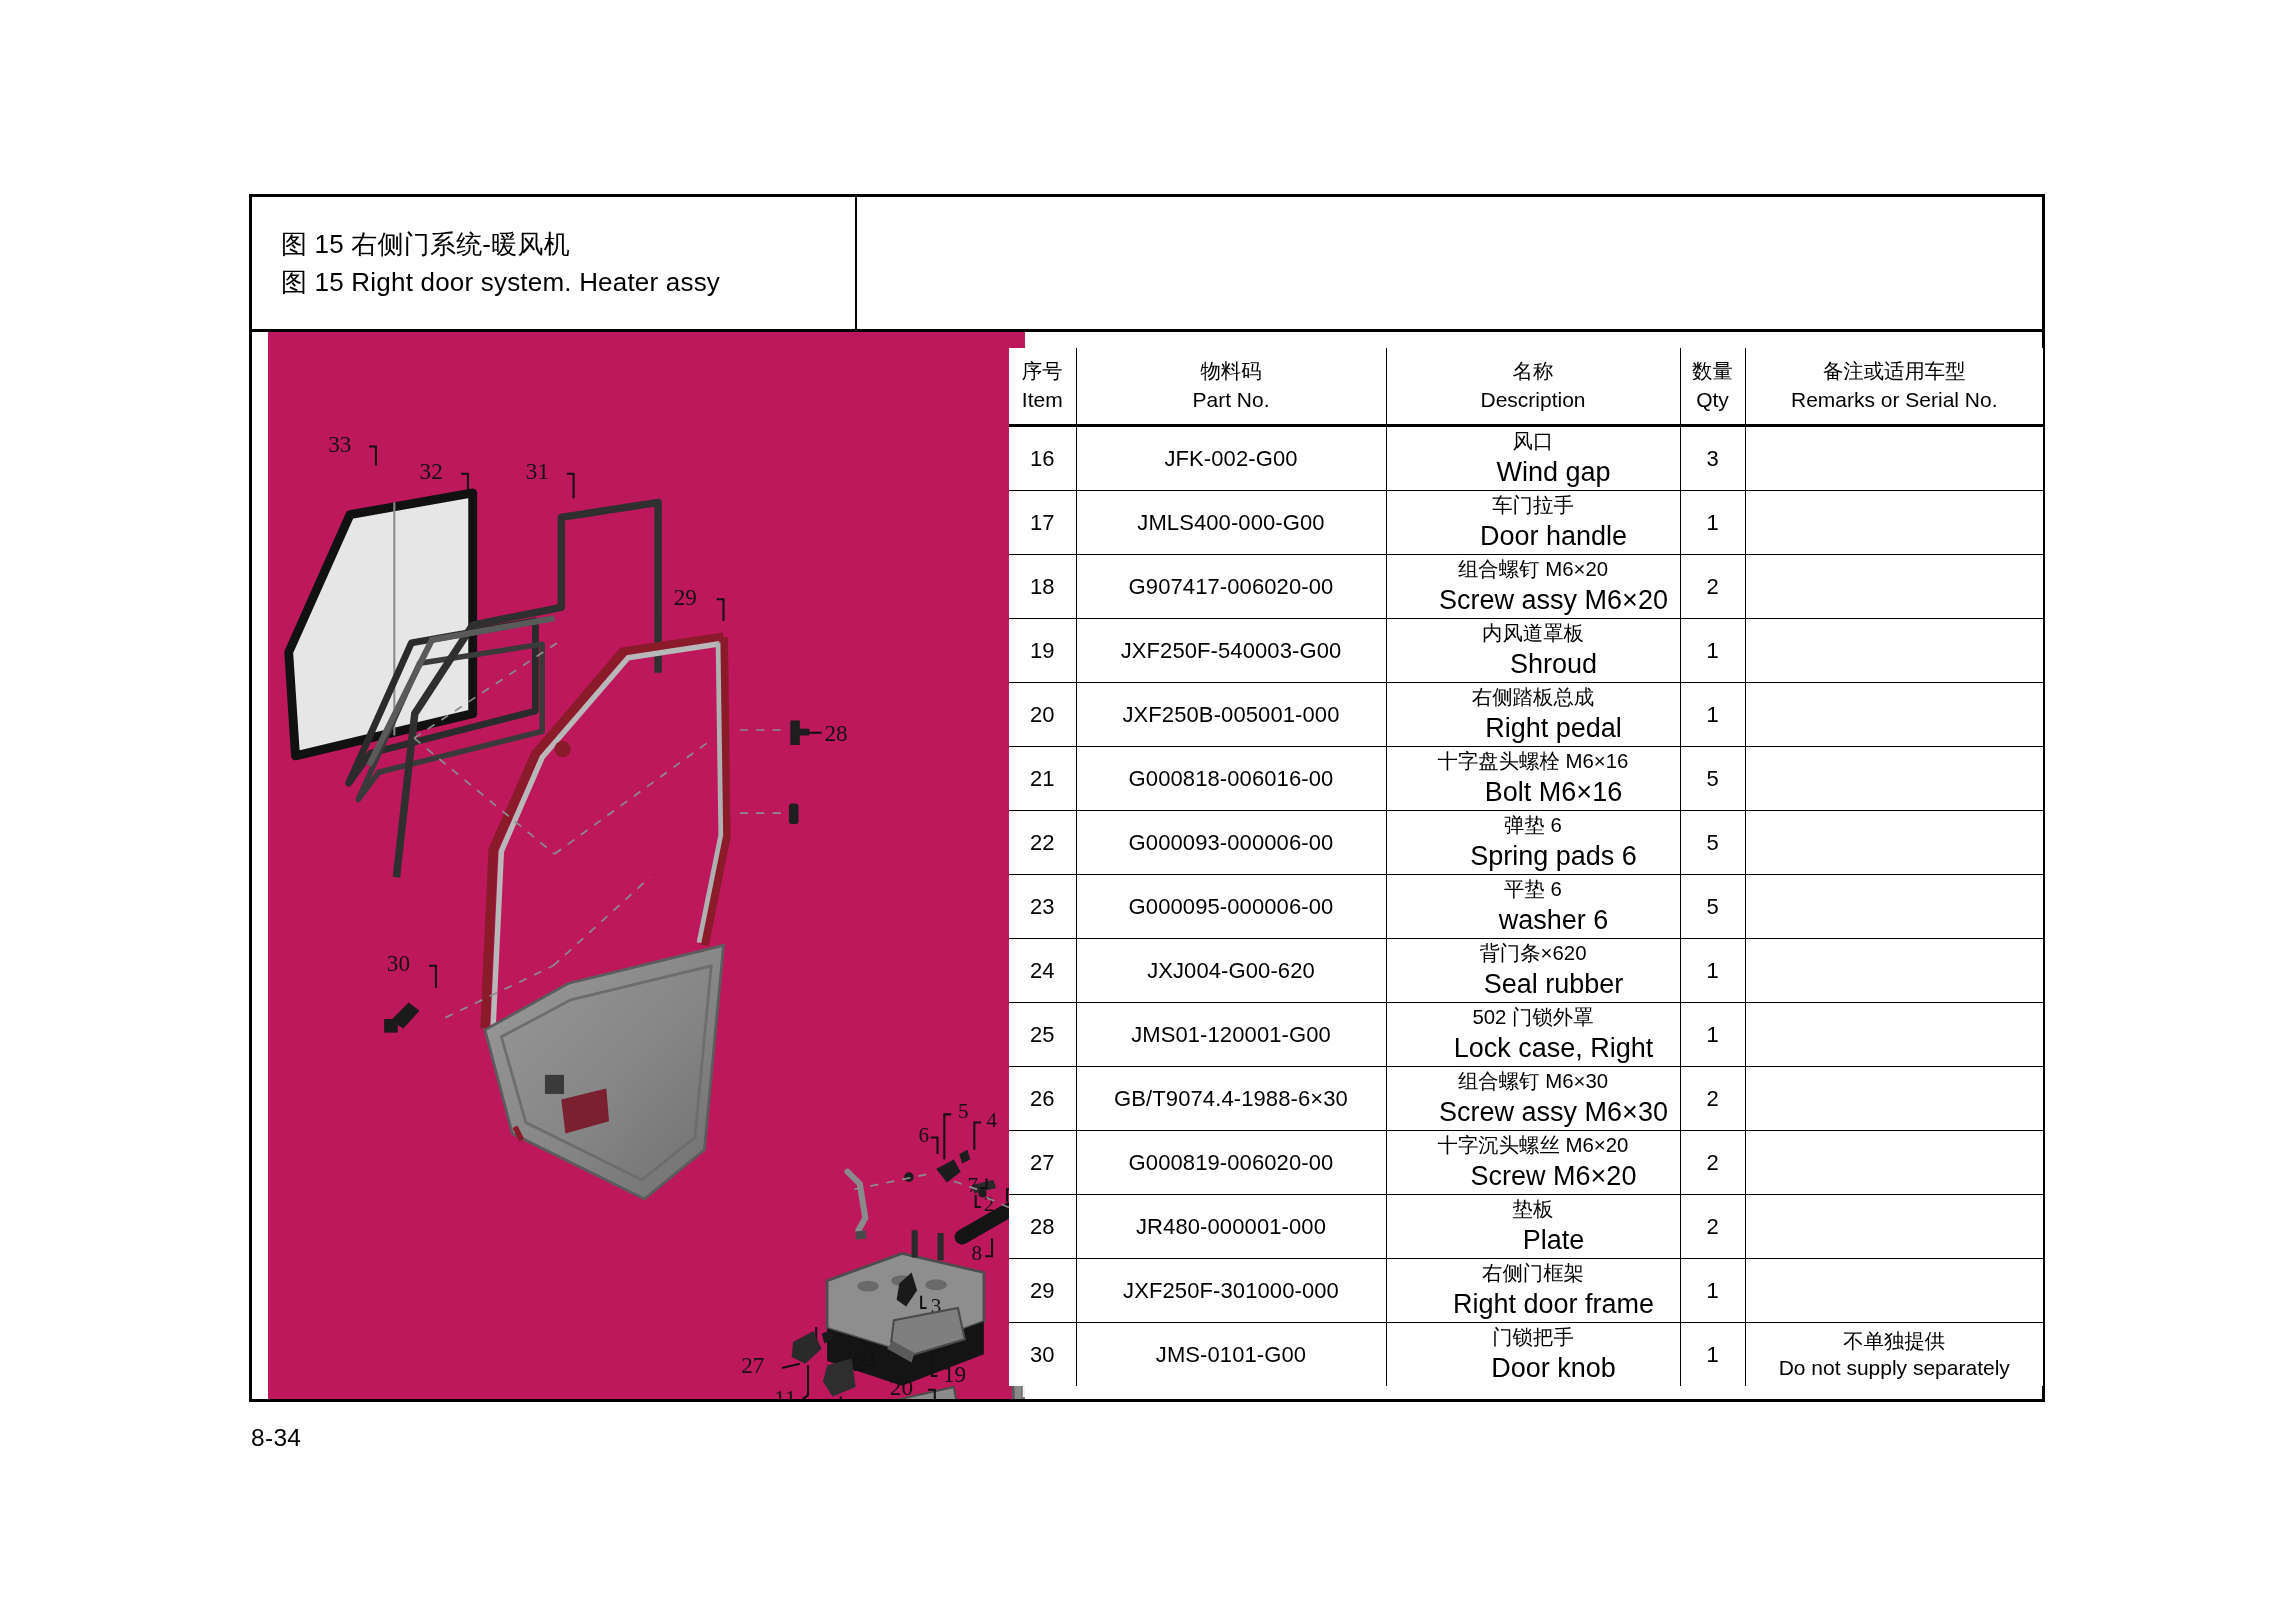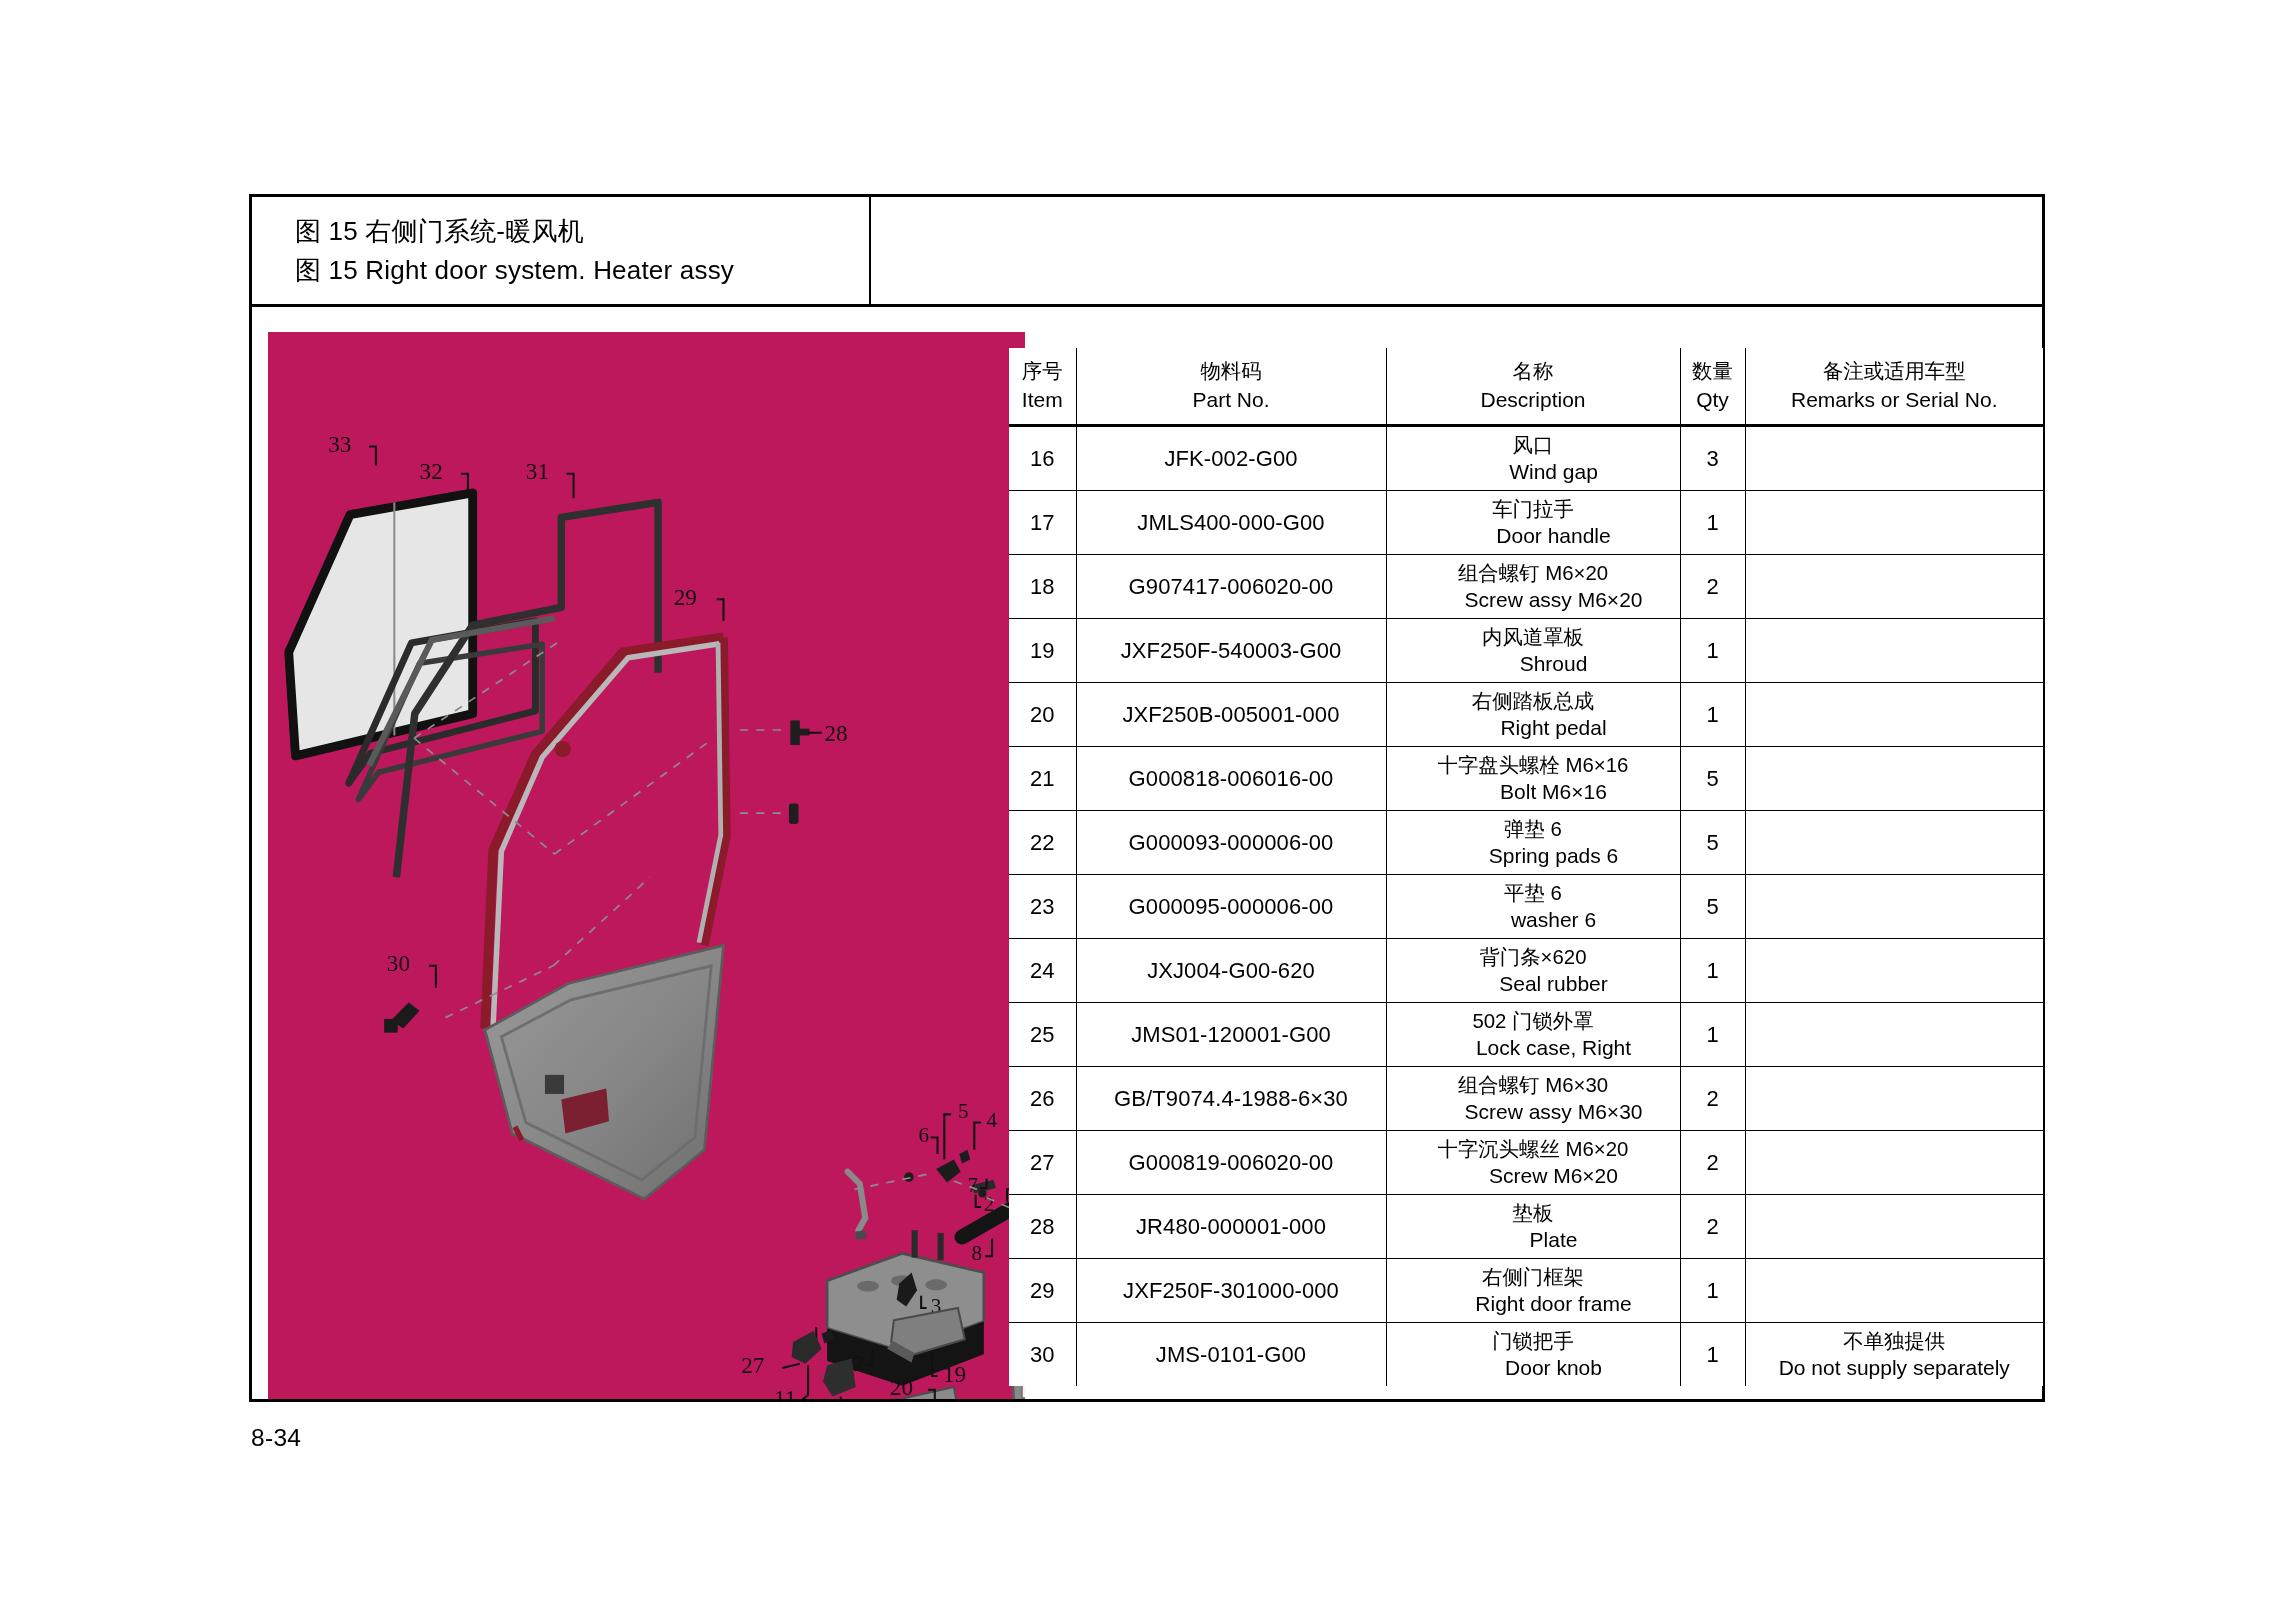--- a/index.html
+++ b/index.html
@@ -26,25 +26,24 @@
     height: 1208px;
     border: 3.4px solid #000;
     box-sizing: border-box;
   }
 
   
   #title-band {
     position: absolute;
     left: 0; top: 0;
     width: 100%;
-    height: 110px;
+    height: 135px;
     display: flex;
     box-sizing: border-box;
     border-bottom: 3.4px solid #000;
-    padding-left: 14px;
   }
   #fig-title-cell {
     width: 605px;
     box-sizing: border-box;
     border-right: 2.7px solid #000;
     display: flex;
     flex-direction: column;
     justify-content: center;
     padding-left: 29px;
   }
@@ -127,21 +126,21 @@
 
   table.parts tbody td { height: 63px; }
   table.parts tbody tr td:first-child { border-left: none; }
   table.parts tbody tr td:last-child  { border-right: none; }
   table.parts tbody tr:last-child td  { border-bottom: none; }
 
   .cell-item { font-size: 22px; }
   .cell-part { font-size: 22px; text-align: left; padding-left: 16.4px; letter-spacing: 0.1px; }
   .cell-desc { text-align: left; padding-left: 13.6px; line-height: 1.30; }
   .cell-desc .d-cn { display: block; font-size: 20.4px; }
-  .cell-desc .d-en { display: block; font-size: 21px; padding-left: 41px; }
+  .cell-desc .d-en { display: block; font-size: 27px; padding-left: 41px; }
   .cell-qty  { font-size: 22px; }
   .cell-remarks { line-height: 1.30; }
   .cell-remarks .r-cn { display: block; font-size: 20.4px; }
   .cell-remarks .r-en { display: block; font-size: 21px; }
 
   
   #page-number {
     position: absolute;
     left: 251px;
     top: 1424px;

